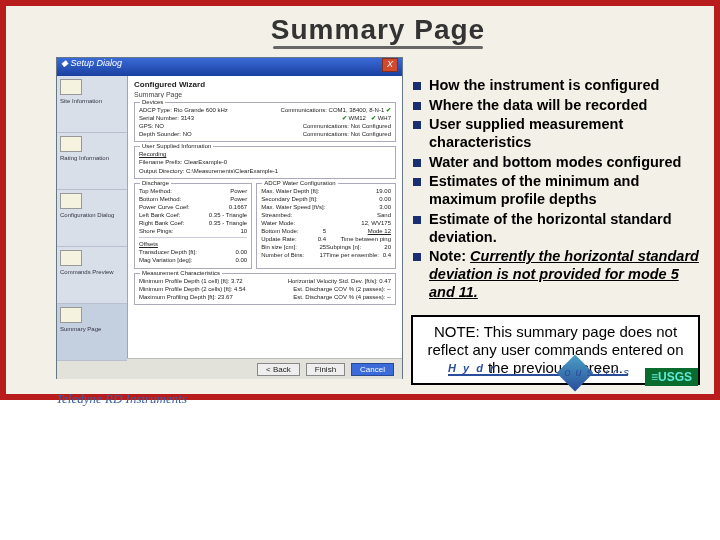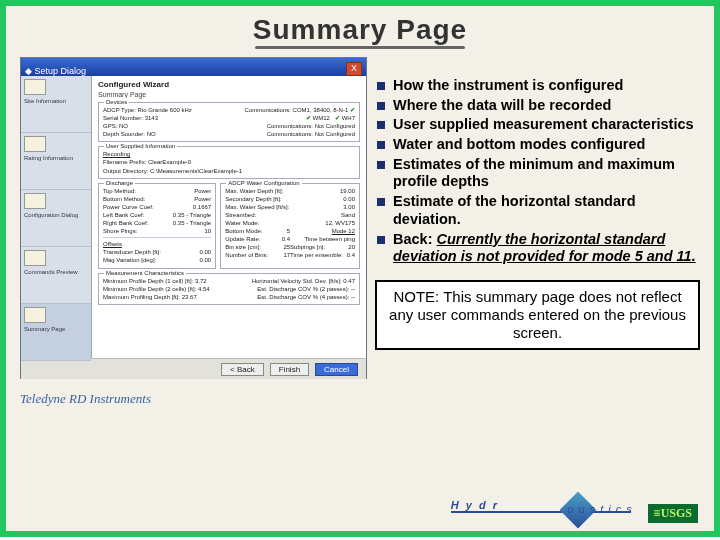--- a/index.html
+++ b/index.html
@@ -1,24 +1,24 @@
 <!DOCTYPE html>
 <html><head>
 <meta charset="utf-8">
 <style>
   html,body{margin:0;padding:0;width:720px;height:540px;overflow:hidden;font-family:Arial,Helvetica,sans-serif;}
-  .slide{width:720px;height:537px;background:#f3f1e7;position:relative;box-sizing:border-box;border:6px solid #22c55e;}
+  .slide{width:720px;height:400px;background:#f3f1e7;position:relative;box-sizing:border-box;border:6px solid #b91c1c;padding-left:36px;}
   .title{text-align:center;font-size:28px;font-weight:bold;color:#333;margin-top:8px;letter-spacing:1px;}
   .under{width:210px;height:3px;background:#666;margin:0 auto;border-radius:2px;}
   .content{display:flex;flex-direction:row;padding:8px 14px 0 14px;}
   .left{width:345px;}
   .right{flex:1;padding-left:10px;}
   
   .ssh{width:345px;height:320px;border:1px solid #678;background:#ecece5;position:relative;font-size:7px;color:#222;}
-  .ssh-titlebar{height:18px;background:linear-gradient(#3a6bd8,#1a3f9f);color:#fff;display:flex;align-items:flex-end;justify-content:space-between;padding:0 4px;font-size:9px;}
+  .ssh-titlebar{height:18px;background:linear-gradient(#3a6bd8,#1a3f9f);color:#fff;display:flex;align-items:flex-start;justify-content:space-between;padding:0 4px;font-size:9px;font-style:italic;}
   .ssh-titlebar .xbtn{width:14px;height:12px;background:#d24a2e;border:1px solid #832f1c;color:#fff;font-size:9px;line-height:10px;text-align:center;}
   .ssh-body{display:flex;flex-direction:row;height:282px;}
   .ssh-side{width:70px;background:#d9dfe8;border-right:1px solid #9aa;}
   .ssh-side .sitem{height:50px;border-bottom:1px solid #b8c0cf;padding:3px;font-size:6px;color:#334;}
   .ssh-side .sitem.sel{background:#c4cfe0;}
   .sicon{width:20px;height:14px;background:#f5f3e0;border:1px solid #999;margin-bottom:3px;display:block;}
   .ssh-main{flex:1;padding:4px 6px;background:#fff;overflow:hidden;}
   .ssh-main h4{margin:0 0 2px 0;font-size:8px;font-weight:bold;}
   .ssh-main .sub{font-size:7px;color:#444;margin-bottom:4px;}
   .gbox{border:1px solid #aab;margin-bottom:4px;padding:3px 4px;position:relative;font-size:6px;line-height:1.35;}
@@ -38,21 +38,21 @@
   ul.bul li::before{content:"";width:8px;height:8px;background:#1a2f6f;position:absolute;left:2px;top:5px;}
   .notebox{border:2px solid #000;background:#ffffff;padding:6px 10px;margin-top:14px;font-size:15px;text-align:center;line-height:1.2;}
   .italund{font-style:italic;text-decoration:underline;}
   
   .footer{position:absolute;bottom:8px;right:16px;display:flex;align-items:flex-end;gap:17px;}
   .hydro{position:relative;width:180px;height:30px;}
   .hrule{position:absolute;left:0;right:0;bottom:10px;border-top:2px solid #2a4d9b;}
   .hdiam{position:absolute;right:40px;bottom:0;width:26px;height:26px;transform:rotate(45deg);background:linear-gradient(135deg,#4aa0c4,#2a4d9b);}
   .htxt{position:absolute;left:0;bottom:12px;color:#2a4d9b;font-style:italic;font-size:11px;letter-spacing:2px;font-weight:bold;}
   .oustic{position:absolute;right:-2px;bottom:8px;color:#2a4d9b;font-style:italic;font-size:11px;letter-spacing:1px;font-weight:normal;}
-  .usgs{background:#0a6b2e;color:#bef264;font-weight:bold;font-family:Liberation Serif, serif;font-size:12px;padding:2px 6px;}
+  .usgs{background:#0a6b2e;color:#5eead4;font-weight:bold;font-family:Liberation Sans, sans-serif;font-size:12px;padding:2px 6px;}
 </style>
 </head>
 <body>
 
 <div class="slide">
   <div class="title">Summary Page</div>
   <div class="under"></div>
 
   <div class="content">
     <div class="left">
@@ -201,21 +201,21 @@
     </div>
 
     <div class="right">
       <ul class="bul">
         <li>How the instrument is configured</li>
         <li>Where the data will be recorded</li>
         <li>User supplied measurement characteristics</li>
         <li>Water and bottom modes configured</li>
         <li>Estimates of the minimum and maximum profile depths</li>
         <li>Estimate of the horizontal standard deviation.</li>
-        <li><span>Back: </span><span class="italund">Currently the horizontal standard deviation is not provided for mode 5 and 11.</span></li>
+        <li><span>Note: </span><span class="italund">Currently the horizontal standard deviation is not provided for mode 5 and 11.</span></li>
       </ul>
       <div class="notebox">NOTE: This summary page does not reflect any user commands entered on the previous screen.</div>
     </div>
   </div>
 
   <div class="footer">
     <div class="hydro">
       <div class="hrule"></div>
       <div class="htxt">H y d r</div>
       <div class="hdiam"></div>

